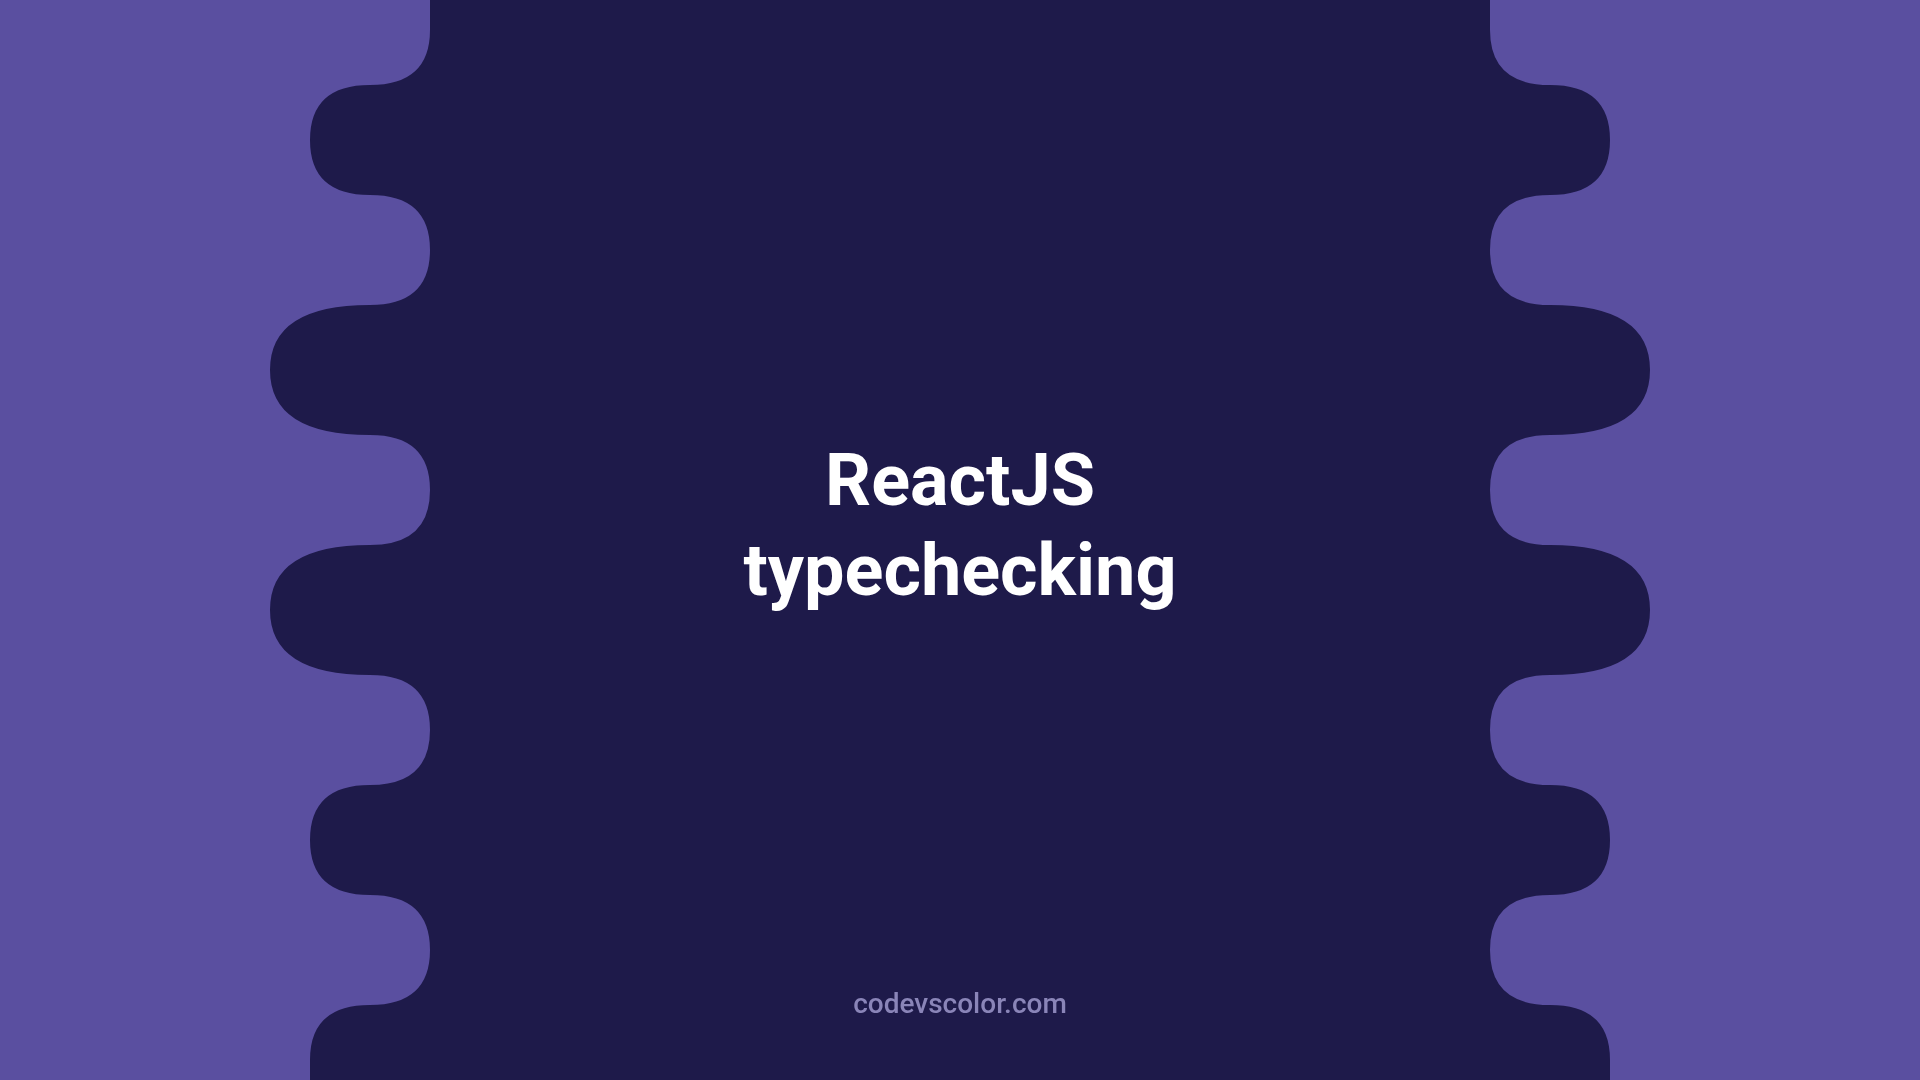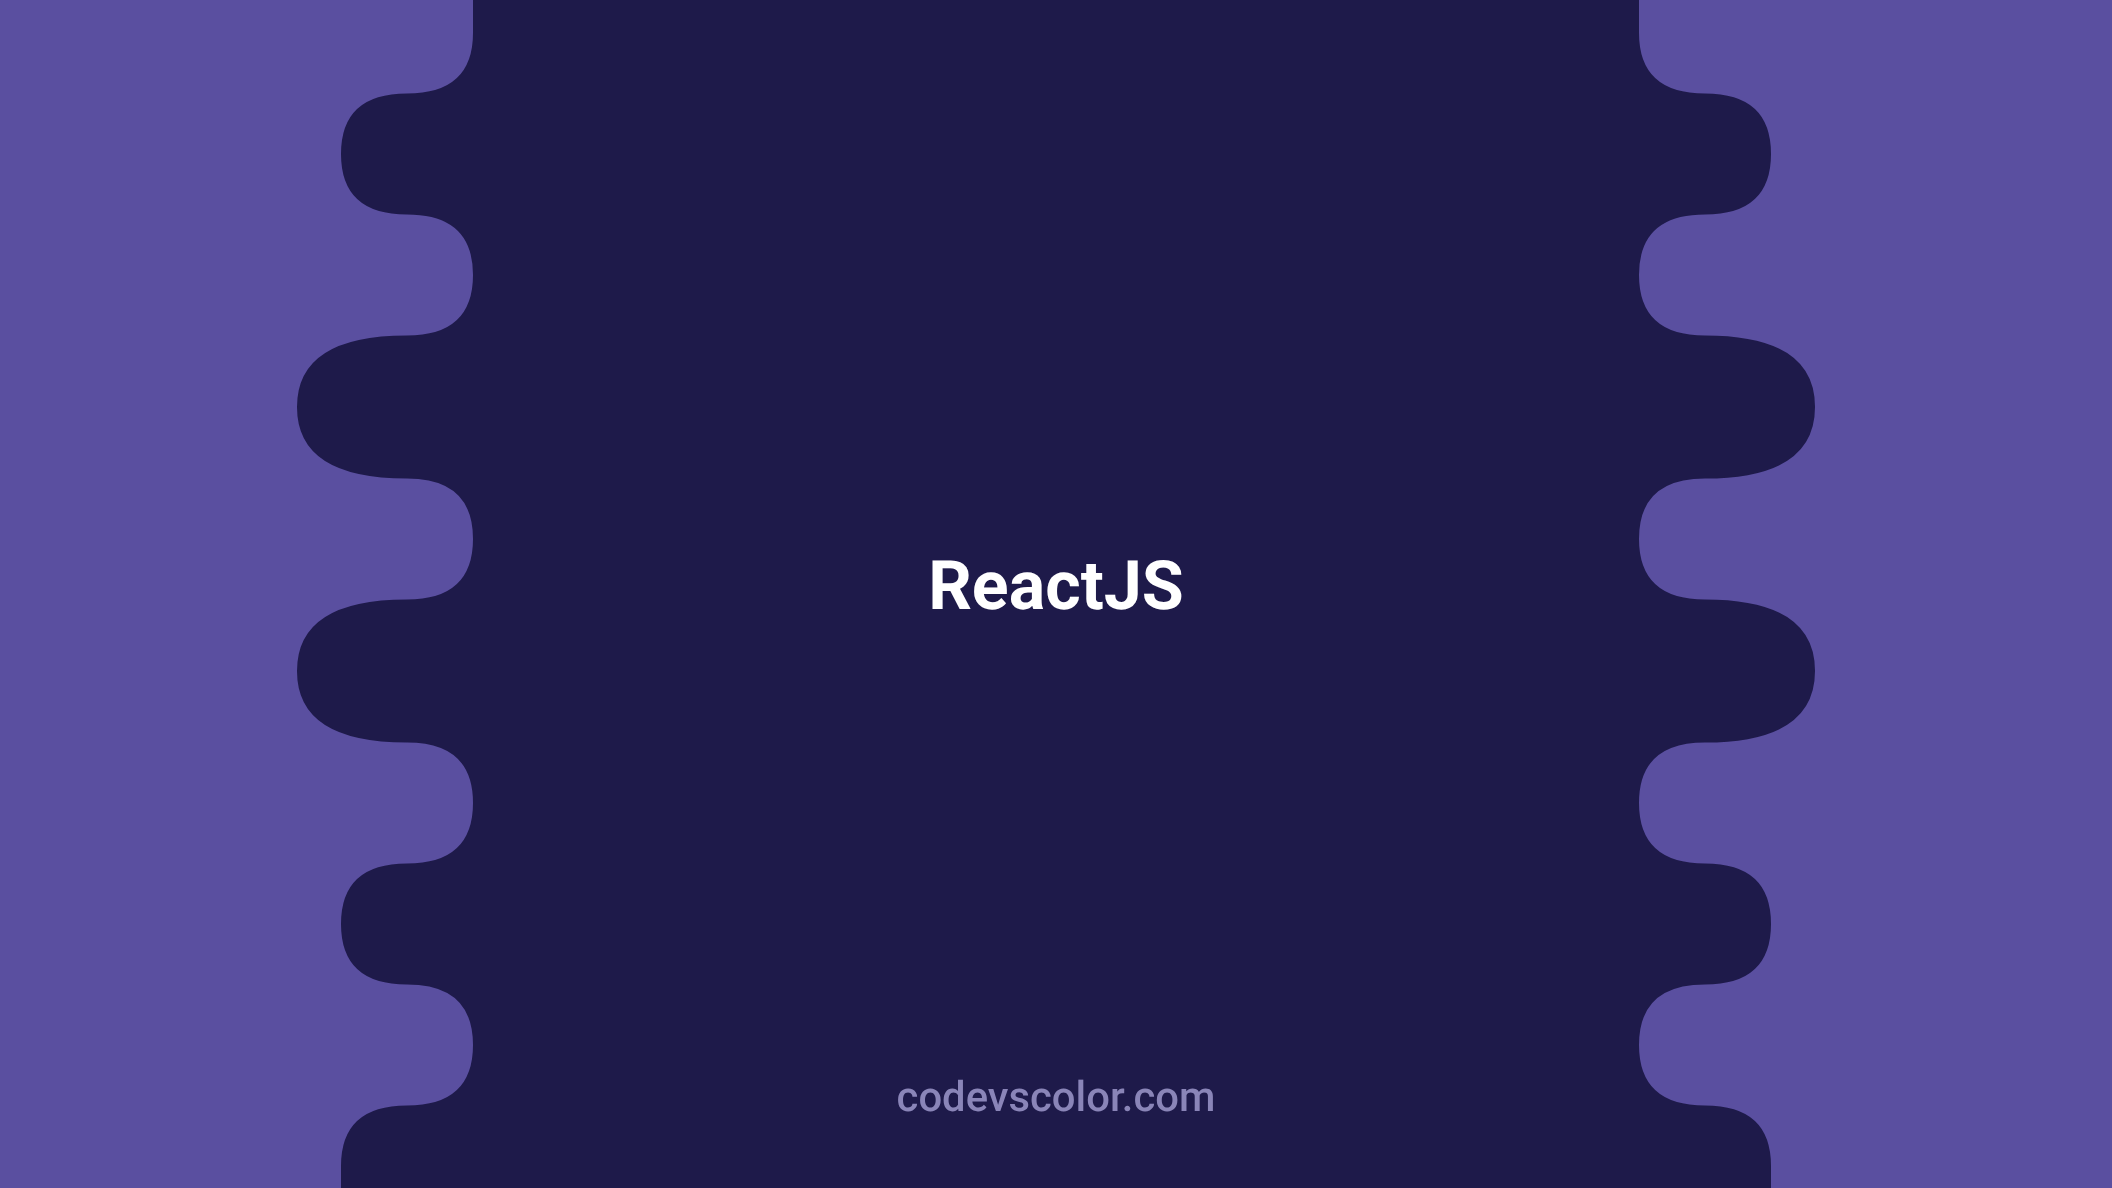--- a/index.html
+++ b/index.html
@@ -25,36 +25,36 @@
     .blob {
       position: absolute;
       fill: #1e1a4a;
     }
     .title {
       position: absolute;
       top: 50%;
       left: 50%;
       transform: translate(-50%, -58%);
       color: #ffffff;
-      font-size: 62px;
+      font-size: 72px;
       font-weight: 700;
       text-align: center;
       line-height: 1.25;
       white-space: nowrap;
     }
     .title-line {
       display: block;
     }
     .watermark {
       position: absolute;
       bottom: 60px;
       left: 50%;
       transform: translateX(-50%);
       color: #8a85b8;
-      font-size: 38px;
+      font-size: 28px;
       font-weight: 500;
     }
   </style>
 </head>
 <body>
 
 <div class="blob-container">
   <svg class="blob" width="1920" height="1080" viewBox="0 0 1920 1080" preserveAspectRatio="none">
     <path d="
       M 430,0
@@ -99,15 +99,16 @@
       Q 1610,85 1550,85
       Q 1490,85 1490,30
       L 1490,0
       Z
     "></path>
   </svg>
 </div>
 
 <div class="title">
   <span class="title-line">ReactJS</span>
+  <span class="title-line">typechecking</span>
 </div>
 
 <div class="watermark">codevscolor.com</div>
 
 </body></html>

